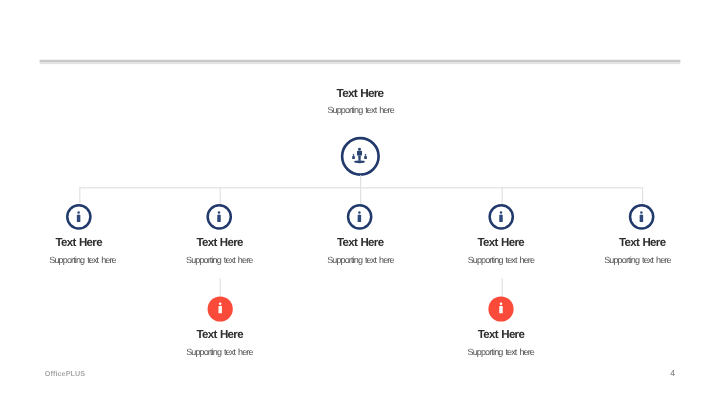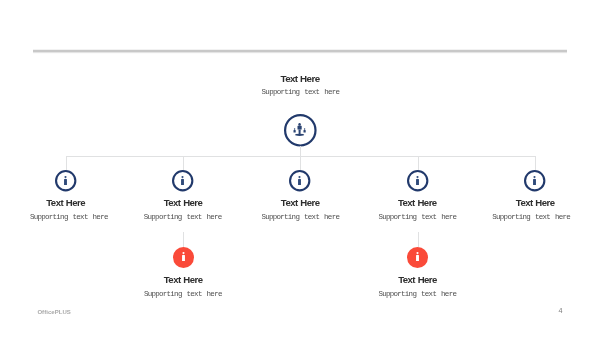--- a/index.html
+++ b/index.html
@@ -21,21 +21,21 @@
   .ring svg.rg{position:absolute;left:0;top:0;}
   .ring-root{width:32.6px;height:32.6px;}
   .ring-lvl2{width:21.4px;height:21.4px;}
   .disc{position:absolute;border-radius:50%;background:#fa4a39;
         width:21px;height:21px;display:flex;align-items:center;justify-content:center;}
 
   
   .ttl{position:absolute;text-align:center;font-weight:bold;color:#2e2e2e;
        font-size:9.6px;letter-spacing:-0.55px;word-spacing:0.6px;white-space:nowrap;line-height:10px;}
   .sub{position:absolute;text-align:center;color:#4f4f4f;font-size:7.5px;
-       letter-spacing:-0.72px;word-spacing:1.1px;white-space:nowrap;line-height:8px;font-family:Liberation Mono, monospace;}
+       letter-spacing:-0.72px;word-spacing:1.1px;white-space:nowrap;line-height:8px;}
   .ttl-root{font-size:9.8px;letter-spacing:-0.6px;word-spacing:0.5px;}
 
   
   .brand{position:absolute;font-size:6px;color:#a9a9a9;letter-spacing:.05px;
          font-weight:bold;line-height:6px;}
   .pageno{position:absolute;font-size:7.2px;color:#7f7f7f;line-height:7px;}
   svg{display:block;overflow:visible;}
 </style>
 </head>
 <body>

